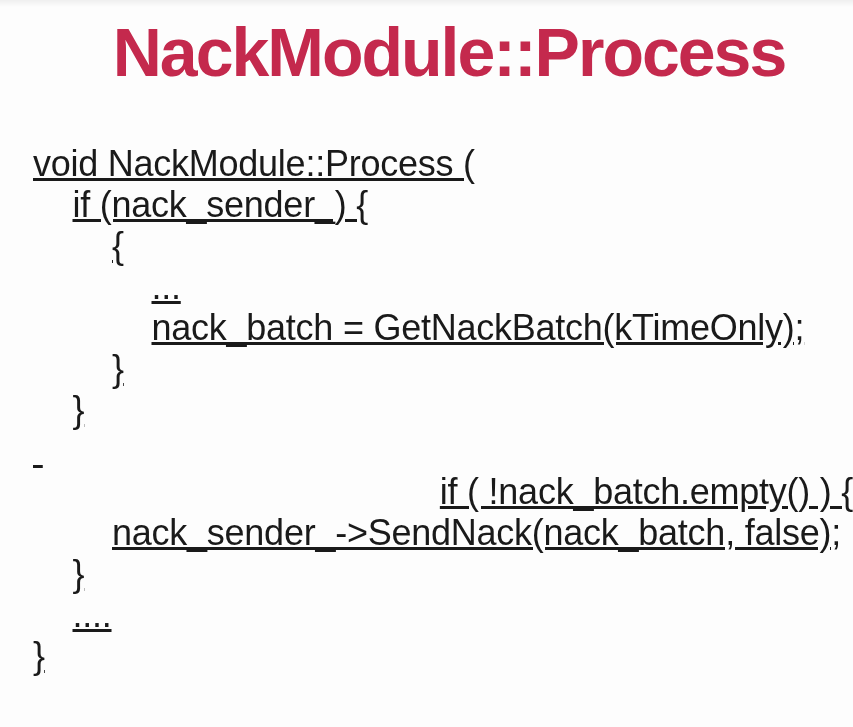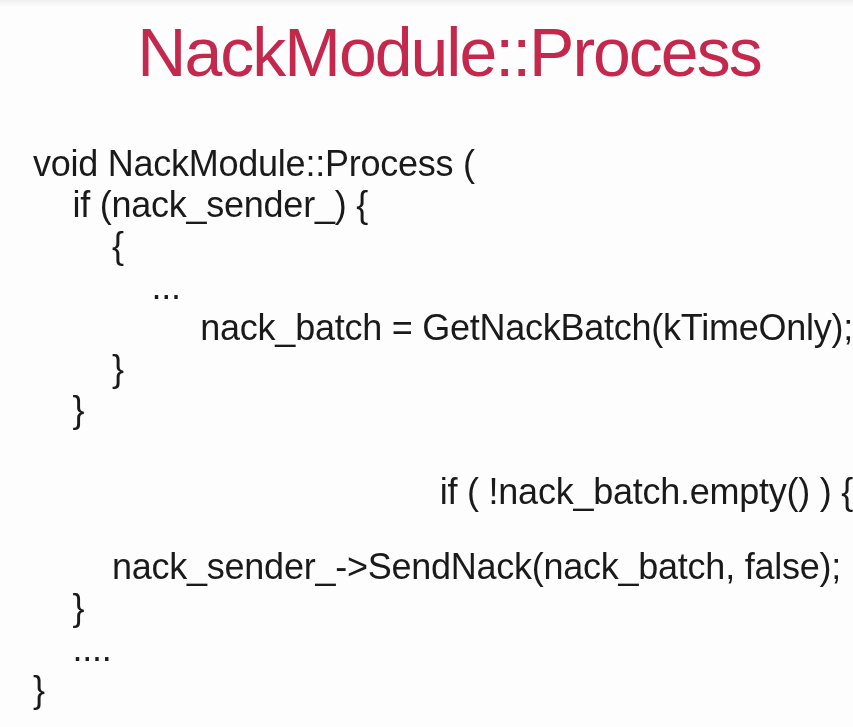--- a/index.html
+++ b/index.html
@@ -19,52 +19,53 @@
     top: 0; left: 0; right: 0;
     height: 7px;
     background: linear-gradient(to bottom, #efefef, rgba(253,253,253,0));
   }
   .slide-title {
     margin-top: 18px;
     padding-left: 45px;
     text-align: center;
     font-size: 68px;
     line-height: 1.0;
-    font-weight: normal;
+    font-weight: bold;
     letter-spacing: -2px;
     color: #c4294d;
     white-space: nowrap;
   }
   .code-block {
     margin-top: 57px;
     padding-left: 33px;
     color: #1a1a1a;
     font-size: 36px;
     letter-spacing: -0.25px;
   }
   .code-line {
     height: 41px;
     line-height: 41px;
     white-space: pre;
+    text-decoration: underline;
   }
 </style>
 </head>
 <body style="background: rgb(253, 253, 253);">
 
 <div class="edge-top"></div>
 
 <h1 class="slide-title" style="color: rgb(196, 41, 77);">NackModule::Process</h1>
 
 <div class="code-block" style="color: rgb(26, 26, 26);">
     <div class="code-line" style="padding-left: 0px;">void NackModule::Process (</div>
     <div class="code-line" style="padding-left: 39.5px;">if (nack_sender_) {</div>
     <div class="code-line" style="padding-left: 79px;">{</div>
     <div class="code-line" style="padding-left: 118.5px;">...</div>
-    <div class="code-line" style="padding-left: 118.5px; text-align: right;">nack_batch = GetNackBatch(kTimeOnly);</div>
+    <div class="code-line" style="padding-left: 118.5px;">nack_batch = GetNackBatch(kTimeOnly);</div>
     <div class="code-line" style="padding-left: 79px;">}</div>
     <div class="code-line" style="padding-left: 39.5px;">}</div>
     <div class="code-line" style="padding-left: 0px;">&nbsp;</div>
     <div class="code-line" style="padding-left: 39.5px; text-align: right;">if ( !nack_batch.empty() ) {</div>
-    <div class="code-line" style="padding-left: 79px; margin-top: 34px;">nack_sender_-&gt;SendNack(nack_batch, false);</div>
+    <div class="code-line" style="padding-left: 79px;">nack_sender_-&gt;SendNack(nack_batch, false);</div>
     <div class="code-line" style="padding-left: 39.5px;">}</div>
     <div class="code-line" style="padding-left: 39.5px;">....</div>
     <div class="code-line" style="padding-left: 0px;">}</div>
   </div>
 
 </body></html>

